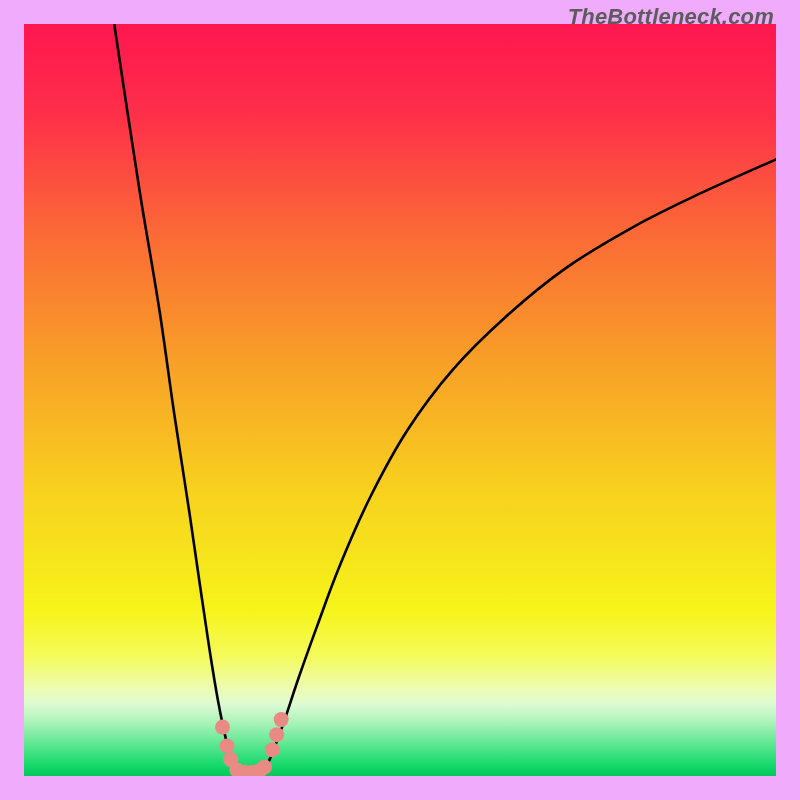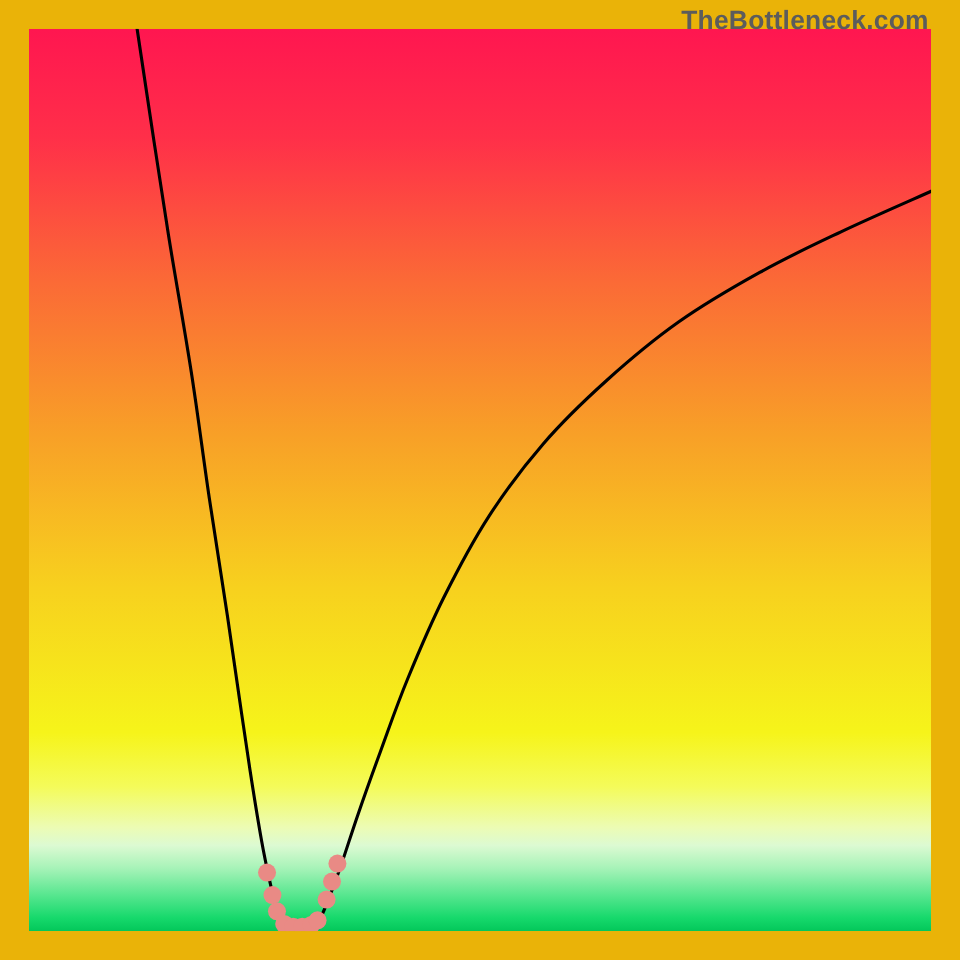--- a/index.html
+++ b/index.html
@@ -7,21 +7,22 @@
     padding: 0;
     width: 800px;
     height: 800px;
     overflow: hidden;
     background: #000;
     font-family: Arial, Helvetica, sans-serif;
   }
   .frame {
     position: absolute;
     inset: 0;
-    background: #eab308;
+    background: #f0abfc;
+    font-style: italic;
   }
   .plot-area {
     position: absolute;
     left: 24px;
     top: 24px;
     width: 752px;
     height: 752px;
     overflow: hidden;
   }
   .watermark {

